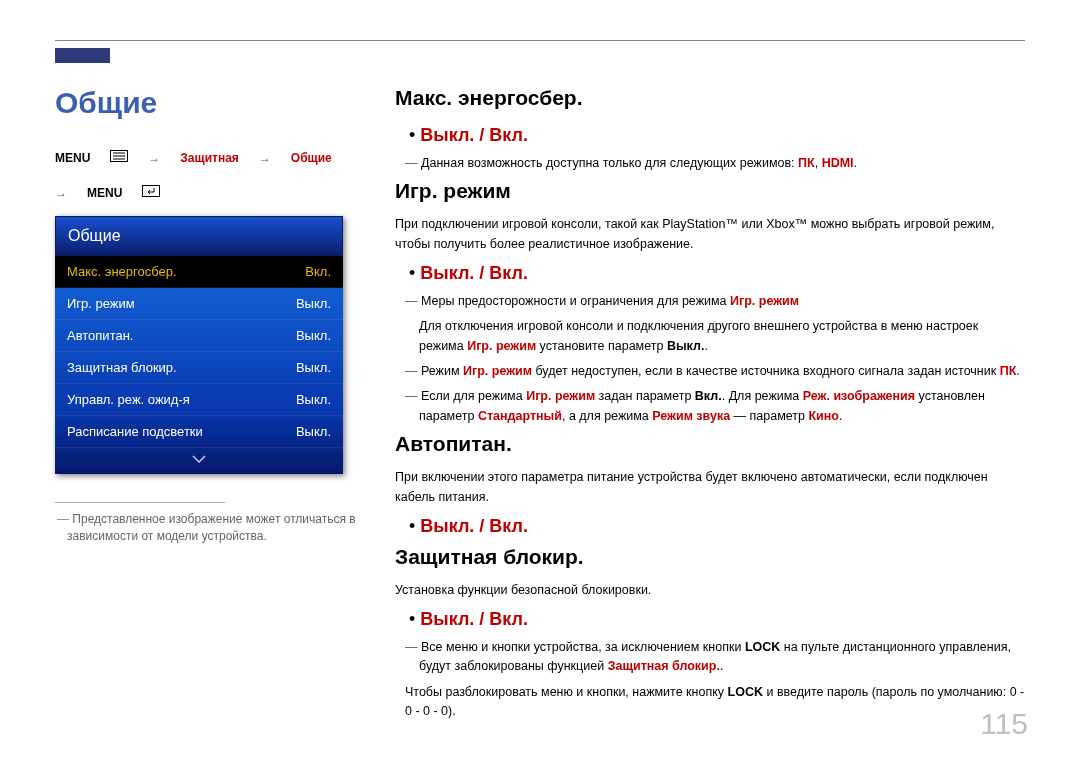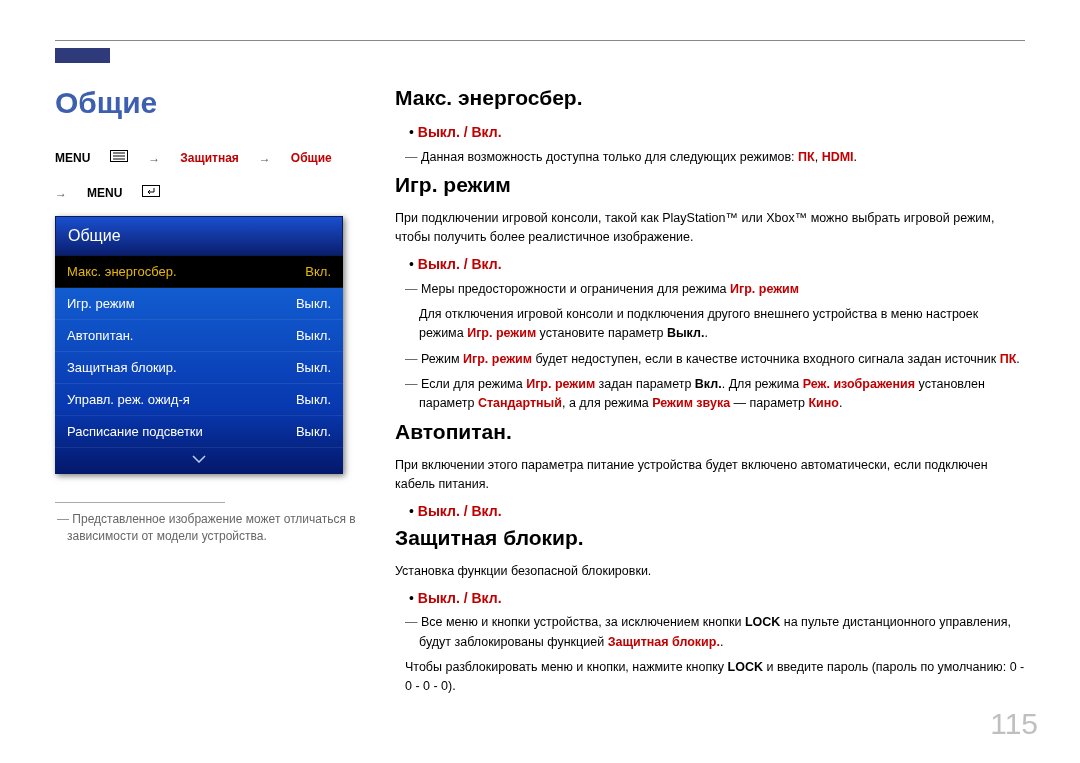--- a/index.html
+++ b/index.html
@@ -115,21 +115,21 @@
     font-size: 21px;
     font-weight: bold;
     margin: 0 0 12px 0;
   }
   .right p.body {
     font-size: 12.5px;
     line-height: 1.55;
     margin-bottom: 6px;
   }
   .bullet {
-    font-size: 14px;
+    font-size: 18px;
     line-height: 1.55;
     padding-left: 28px;
     text-indent: -14px;
     margin-bottom: 4px;
   }
   .bullet::before {
     content: "• ";
   }
   .dash {
     font-size: 12.5px;
@@ -148,21 +148,21 @@
     padding-left: 24px;
     margin-bottom: 6px;
   }
   .red { color: #c00000; }
   .b { font-weight: bold; }
   .section-gap { margin-top: 28px; }
 
   .page-num {
     position: absolute;
     bottom: 22px;
-    right: 42px;
+    right: 52px;
     font-size: 30px;
     color: #bfbfbf;
   }
 </style>
 </head>
 <body>
 
 <div class="bluebox"></div>
 <div class="topbar"></div>
 

